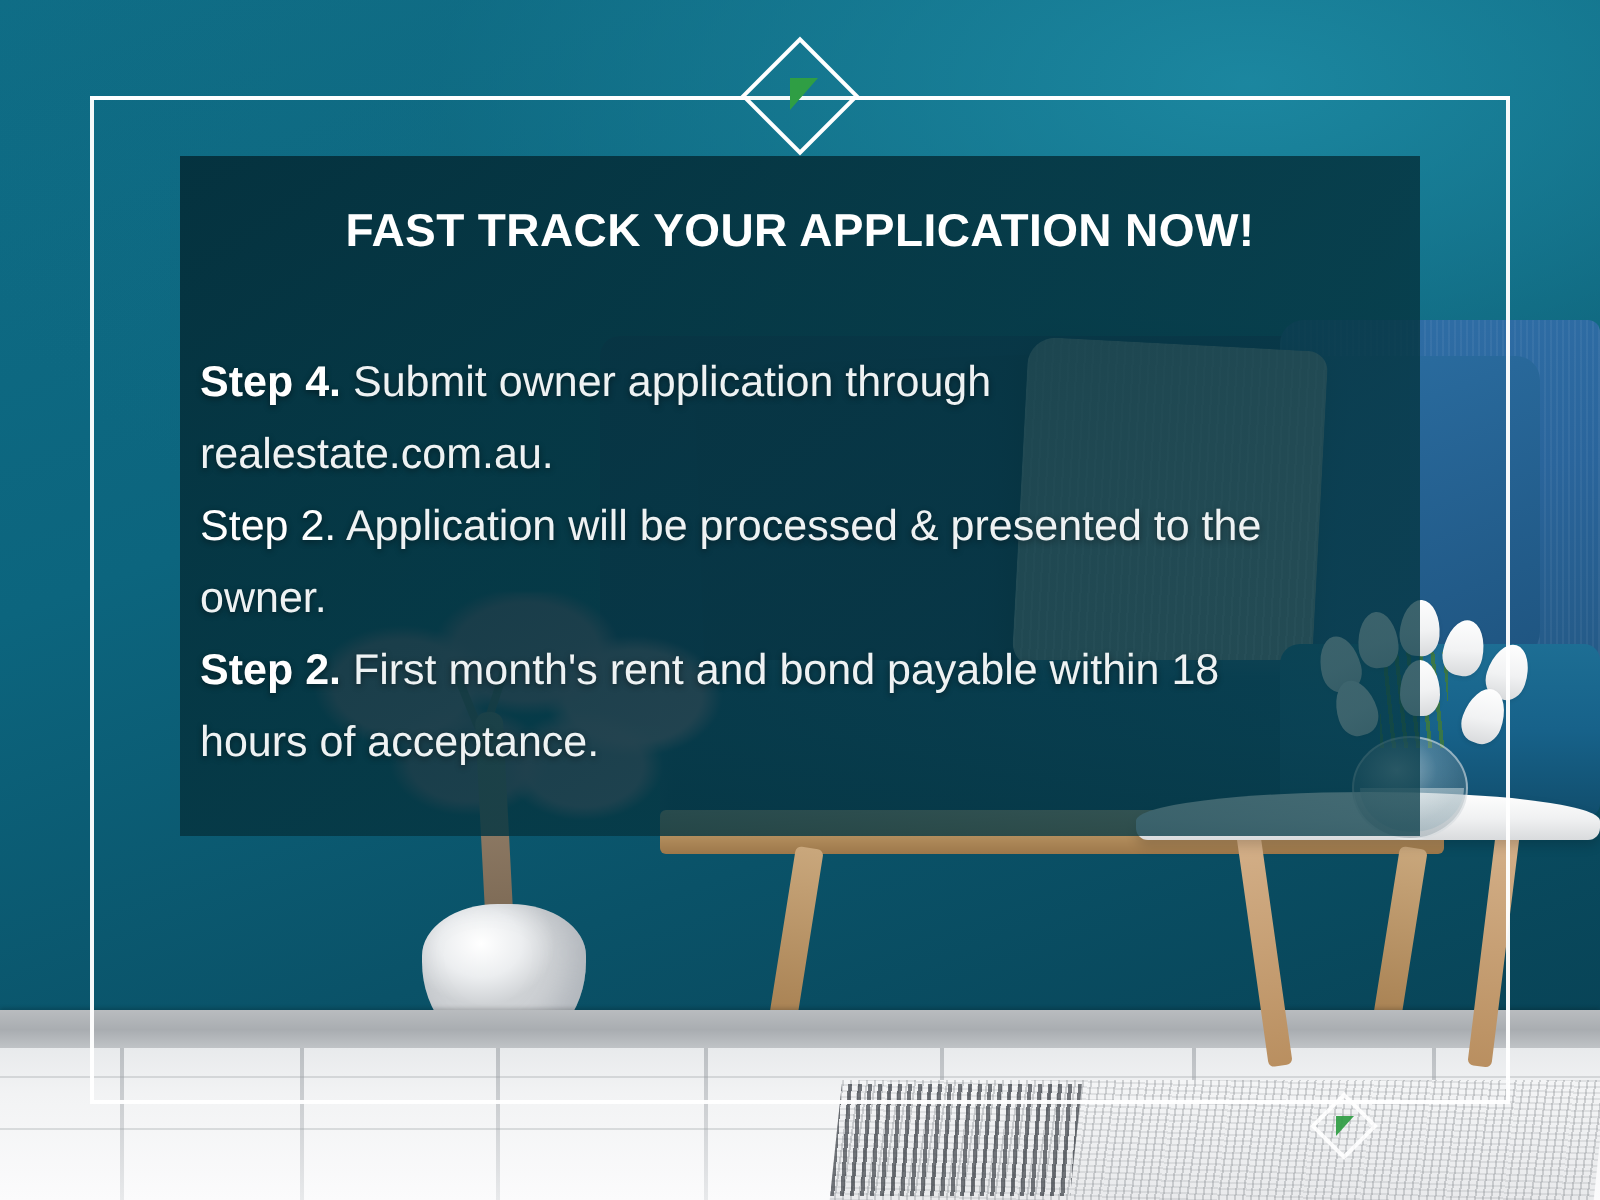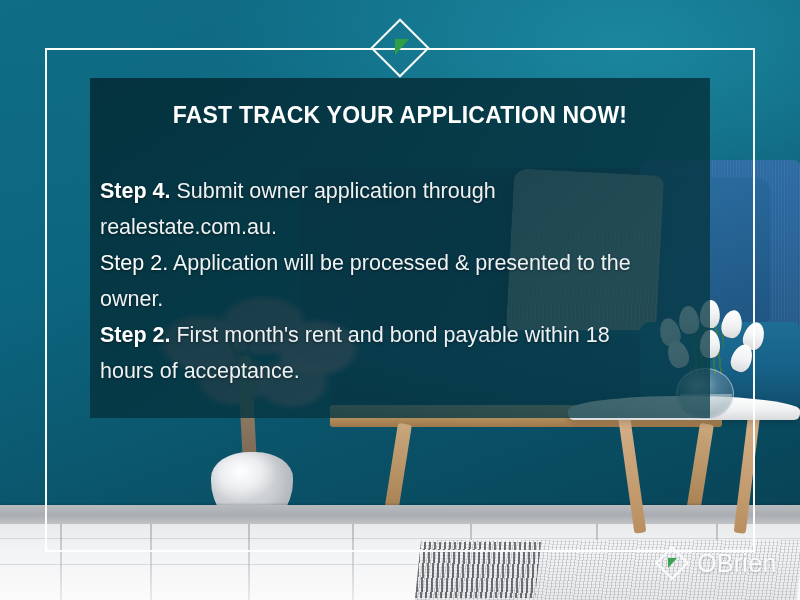--- a/index.html
+++ b/index.html
@@ -358,16 +358,15 @@
       <span style="font-weight:bold;color:#fff;">Step 2.</span>
       <span>First month's rent and bond payable within 18 hours of acceptance.</span>
     </div>
   </div>
 
   <div class="logo">
     <div class="logo-mark">
       <div class="logo-diamond"></div>
       <div class="logo-tri"></div>
     </div>
-    <div class="logo-text">OBrien</div>
   </div>
 
 </div>
 
 </body></html>

